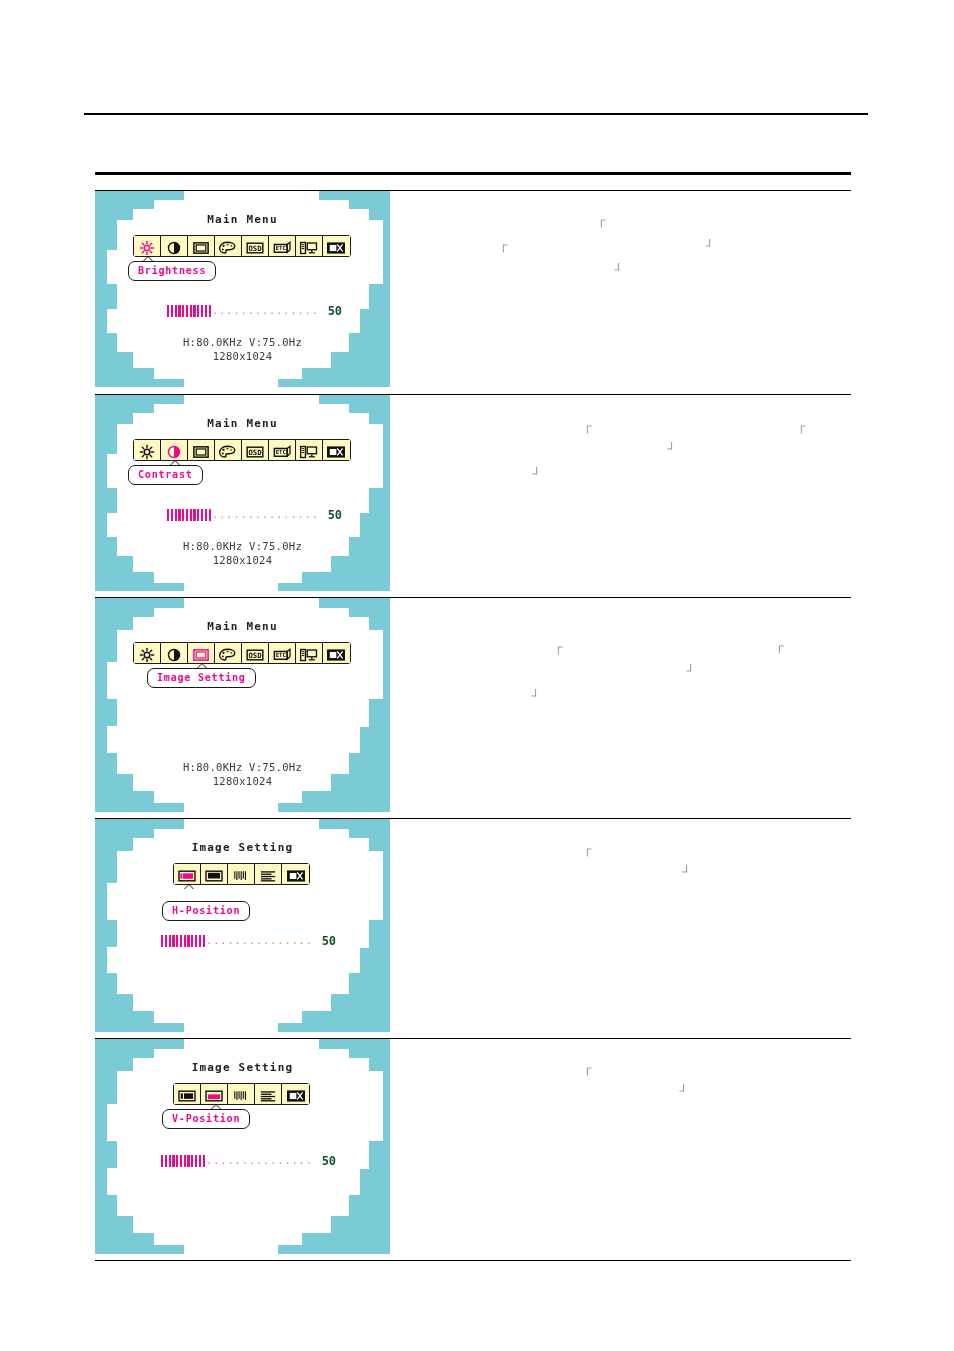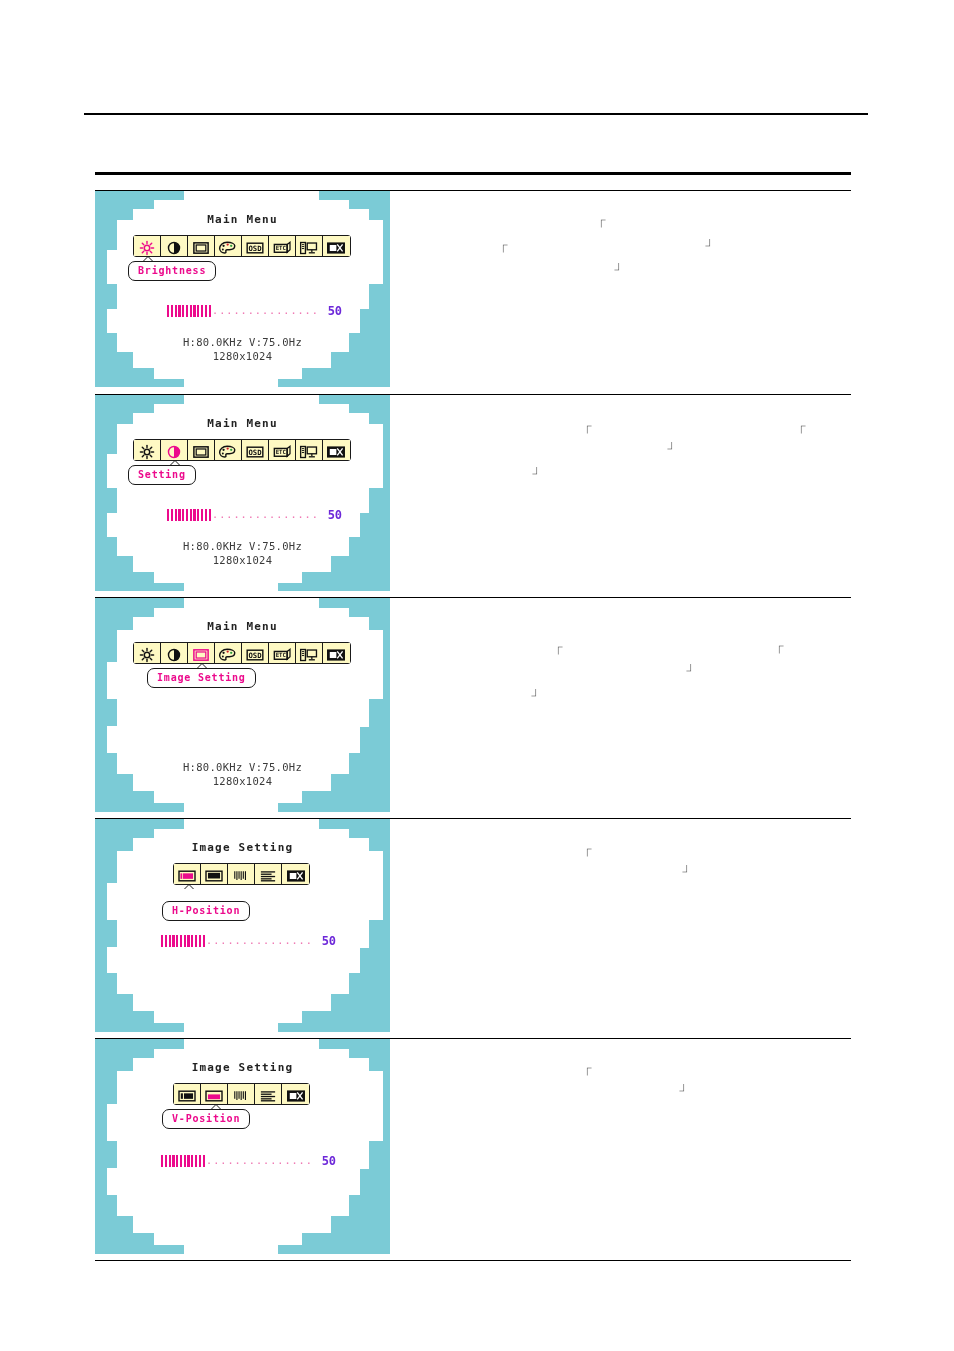--- a/index.html
+++ b/index.html
@@ -106,21 +106,21 @@
   }
   .slider-dots{
     color:#f07ab4;
     font-family:"DejaVu Sans Mono",monospace;
     font-size:11px;
     letter-spacing:0.5px;
     line-height:12px;
     margin-left:1px;
   }
   .slider-val{
-    color:#6d28d9;
+    color:#14532d;
     font-family:"DejaVu Sans Mono",monospace;
     font-size:12px;font-weight:bold;
     margin-left:9px;line-height:12px;
   }
 
   
   .osd-info{
     position:absolute;width:100%;text-align:center;
     font-family:"DejaVu Sans Mono",monospace;
     font-size:10.5px;color:#3a3a3a;
@@ -344,21 +344,21 @@
                 </div>
                 <div class="icon-cell">
                   <svg width="22" height="16" viewBox="0 0 24 18">
                     <rect x="2.6" y="3.4" width="18.8" height="11.2" fill="#111" stroke="#111" stroke-width="1.4"></rect>
                     <rect x="5" y="5.6" width="7.4" height="6.8" fill="#fff"></rect>
                     <path d="M13.4 5 L19.4 12.8 M19.4 5 L13.4 12.8" stroke="#fff" stroke-width="1.5"></path>
                   </svg>
                 </div>
               </div>
               <div class="bubble-notch" style="left:75.0px;top:65px;"></div>
-              <div class="label-bubble" style="left:33px;top:70px;">Setting</div>
+              <div class="label-bubble" style="left:33px;top:70px;">Contrast</div>
               <div class="slider-row" style="left:72px;top:114px;">
                 <span class="slider-bars">
                   <i></i>
                   <i></i>
                   <i></i>
                   <i></i>
                   <i></i>
                   <i></i>
                   <i></i>
                   <i></i>

